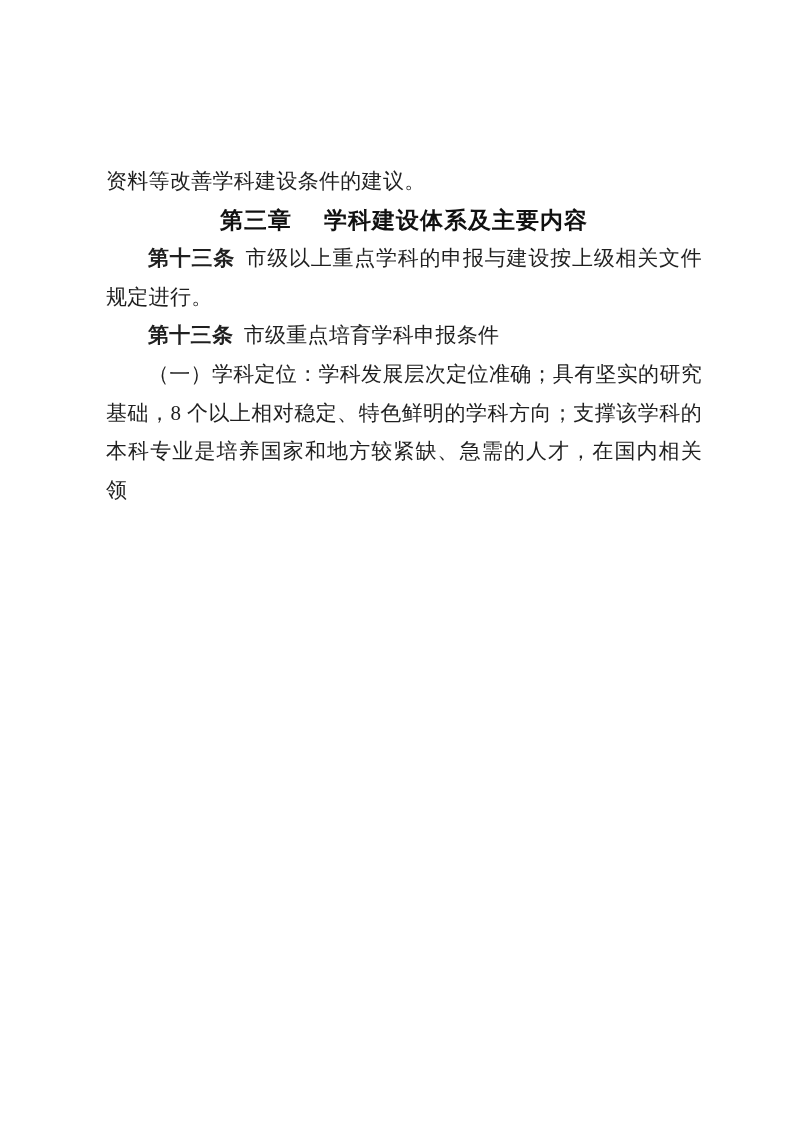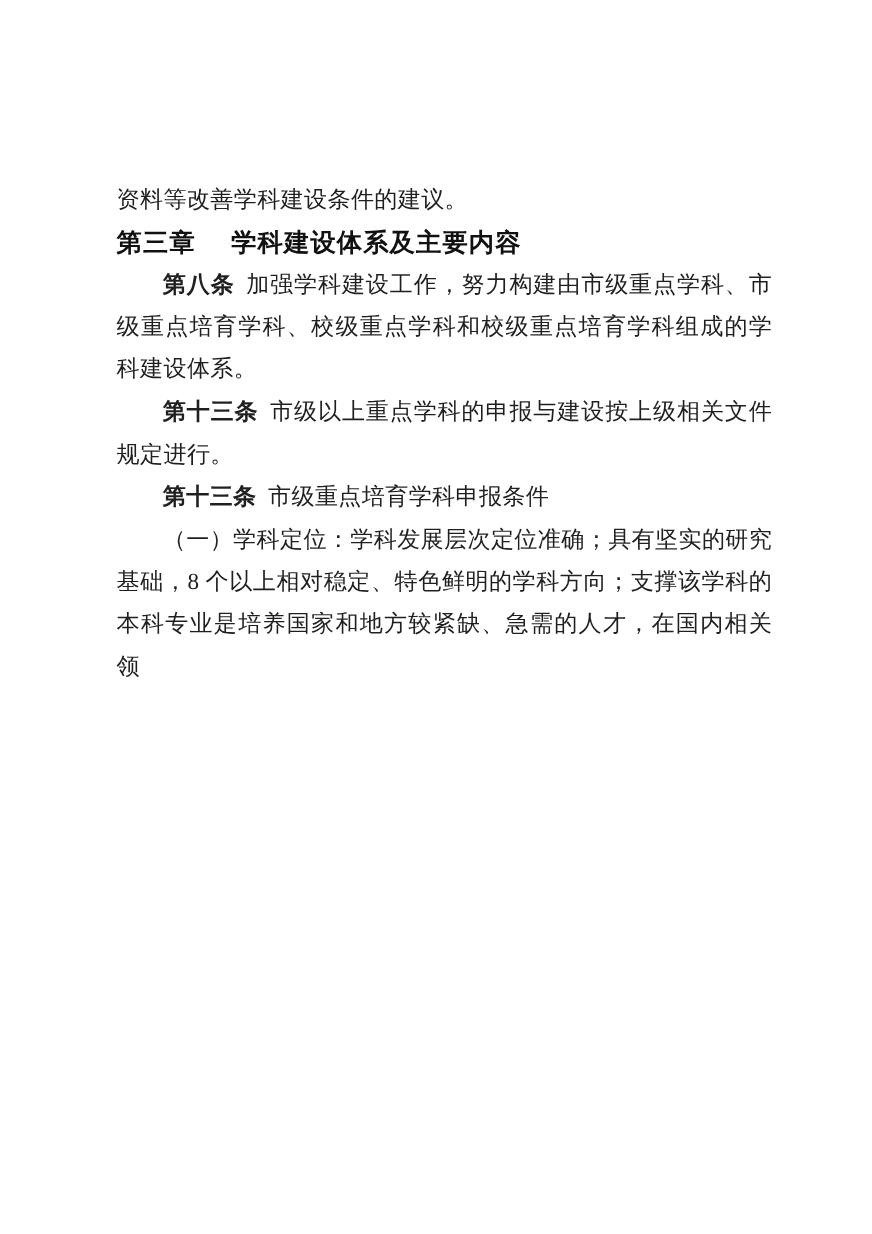--- a/index.html
+++ b/index.html
@@ -37,21 +37,21 @@
   .leader {
     font-weight: bold;
     margin-right: 0.5em;
   }
   .chapter {
     margin: 0;
     font-family: "Liberation Sans", "DejaVu Sans", sans-serif;
     font-weight: bold;
     font-size: 23px;
     line-height: 38.6px;
-    text-align: left;
+    text-align: center;
     text-indent: 0;
     letter-spacing: 1px;
     color: #111111;
   }
   .chapter .ch-num {
     margin-right: 1.4em;
   }
 </style>
 </head>
 <body>
@@ -61,23 +61,20 @@
 
     <p class="para no-indent">
       <span>资料等改善学科建设条件的建议。</span>
     </p>
 
 
     <h2 class="chapter">
       <span class="ch-num">第三章</span><span class="ch-title">学科建设体系及主要内容</span>
     </h2>
 
-    <p class="para">
-      <span class="leader">第八条</span><span>加强学科建设工作，努力构建由市级重点学科、市级重点培育学科、校级重点学科和校级重点培育学科组成的学科建设体系。</span>
-    </p>
 
 
 
 
     <p class="para">
       <span class="leader">第十三条</span><span>市级以上重点学科的申报与建设按上级相关文件规定进行。</span>
     </p>
 
     <p class="para">
       <span class="leader">第十三条</span><span>市级重点培育学科申报条件</span>

